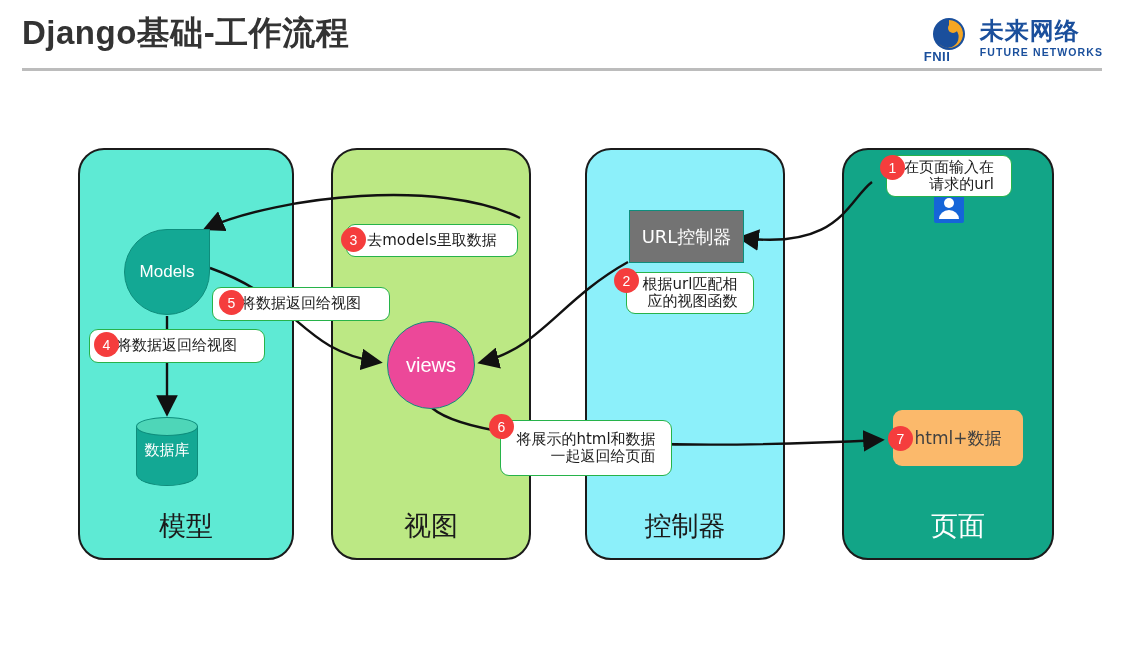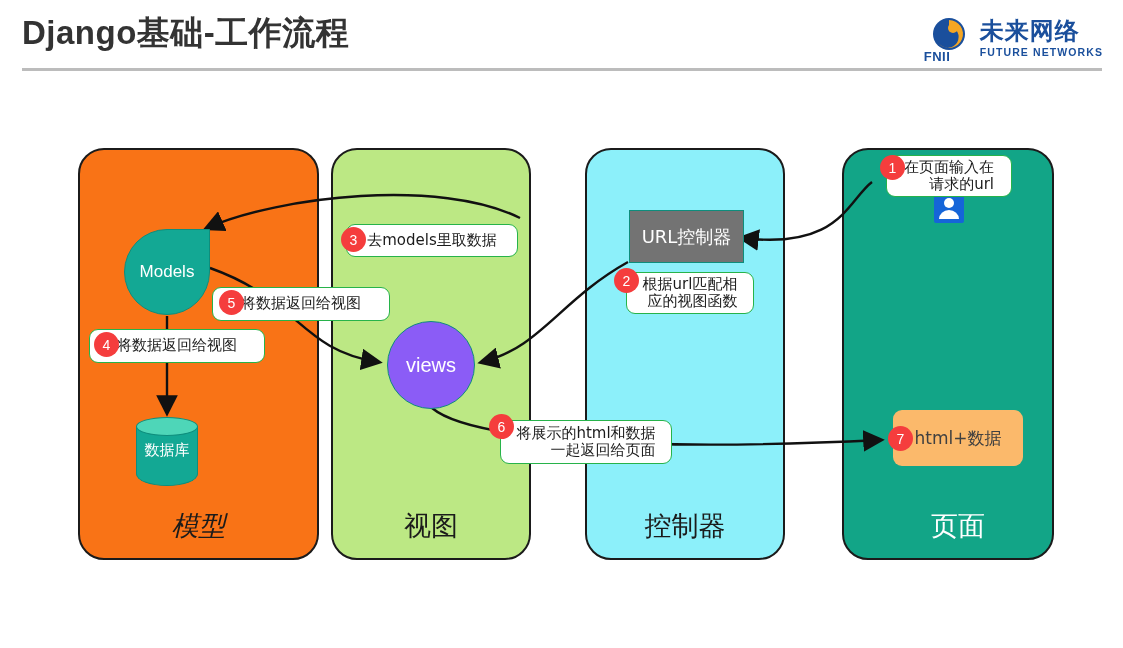--- a/index.html
+++ b/index.html
@@ -42,39 +42,39 @@
   
   .col {
     position: absolute; top: 148px; height: 412px;
     border: 2px solid #1b1b1b; border-radius: 26px;
   }
   .col-label {
     position: absolute; left: 0; right: 0; bottom: 14px;
     text-align: center; font-size: 27px; color: #1b1b1b;
     font-family: "DejaVu Sans", "Liberation Sans", sans-serif;
   }
-  #col-model      { left: 78px;  width: 241px; background:#f97316;font-style:italic; }
+  #col-model      { left: 78px;  width: 216px; background:#5eead4; }
   #col-view       { left: 331px; width: 200px; background:#BCE884; }
   #col-controller { left: 585px; width: 200px; background:#8CF0FA; }
   #col-page       { left: 842px; width: 212px; background:#12A587; }
   #col-page .col-label { color: #ffffff; padding-left: 20px; }
 
   
   .models-shape {
     position: absolute; left: 124px; top: 229px;
     width: 86px; height: 86px;
     background: #13A894; border: 1.5px solid #0e8d7c;
     border-radius: 50% 0 50% 50%;
     display: flex; align-items: center; justify-content: center;
     color: #ffffff; font-size: 17px;
   }
   .views-shape {
     position: absolute; left: 387px; top: 321px;
     width: 88px; height: 88px;
-    background: #8b5cf6; border: 1.5px solid #0e8d7c; border-radius: 50%;
+    background: #ec4899; border: 1.5px solid #0e8d7c; border-radius: 50%;
     display: flex; align-items: center; justify-content: center;
     color: #ffffff; font-size: 20px;
   }
   .db-shape {
     position: absolute; left: 136px; top: 417px; width: 62px; height: 72px;
   }
   .db-body {
     position: absolute; left: 0; top: 9px; width: 62px; height: 60px;
     background: #13A894; border: 1.5px solid #0e8d7c; border-top: none;
     border-radius: 0 0 31px 31px / 0 0 12px 12px;
@@ -126,21 +126,21 @@
   #lbl1 { left: 886px; top: 155px; width: 126px; height: 42px; }
   #bdg1 { left: 880px; top: 155px; }
   #lbl2 { left: 626px; top: 272px; width: 128px; height: 42px; }
   #bdg2 { left: 614px; top: 268px; }
   #lbl3 { left: 346px; top: 224px; width: 172px; height: 33px; }
   #bdg3 { left: 341px; top: 227px; }
   #lbl4 { left: 89px;  top: 329px; width: 176px; height: 34px; }
   #bdg4 { left: 94px;  top: 332px; }
   #lbl5 { left: 212px; top: 287px; width: 178px; height: 34px; }
   #bdg5 { left: 219px; top: 290px; }
-  #lbl6 { left: 500px; top: 420px; width: 172px; height: 44px; }
+  #lbl6 { left: 500px; top: 420px; width: 172px; height: 56px; }
   #bdg6 { left: 489px; top: 414px; }
   #bdg7 { left: 888px; top: 426px; }
 
   svg.wires { position: absolute; left: 0; top: 0; width: 1123px; height: 648px; pointer-events: none; }
 </style>
 </head>
 <body>
 
 <div id="root">
 

